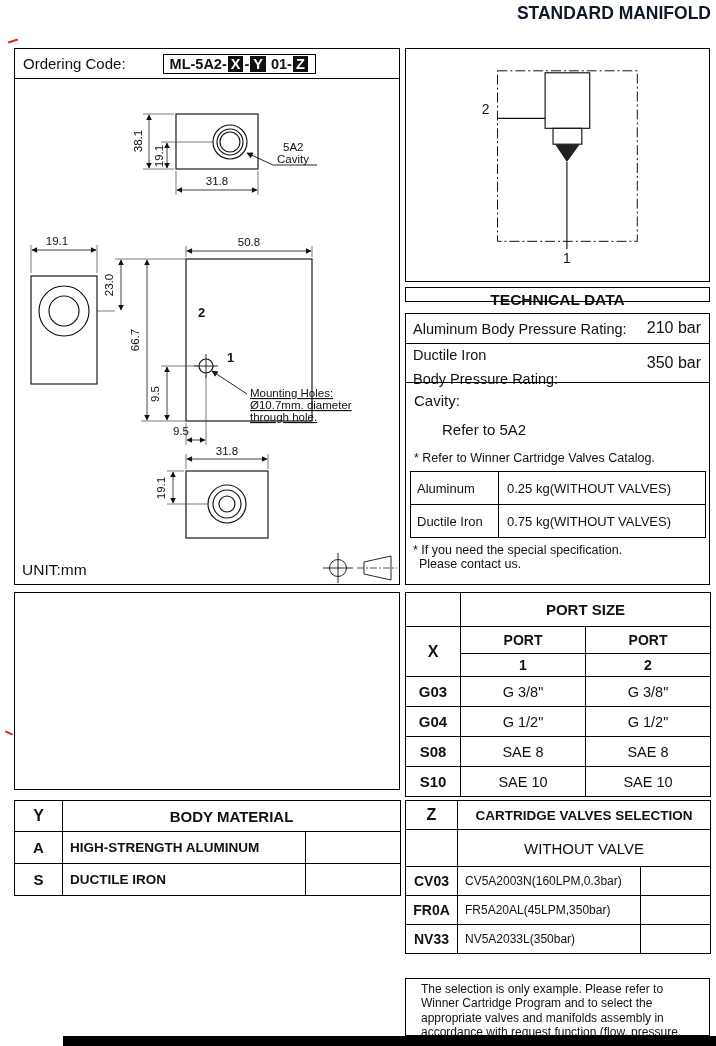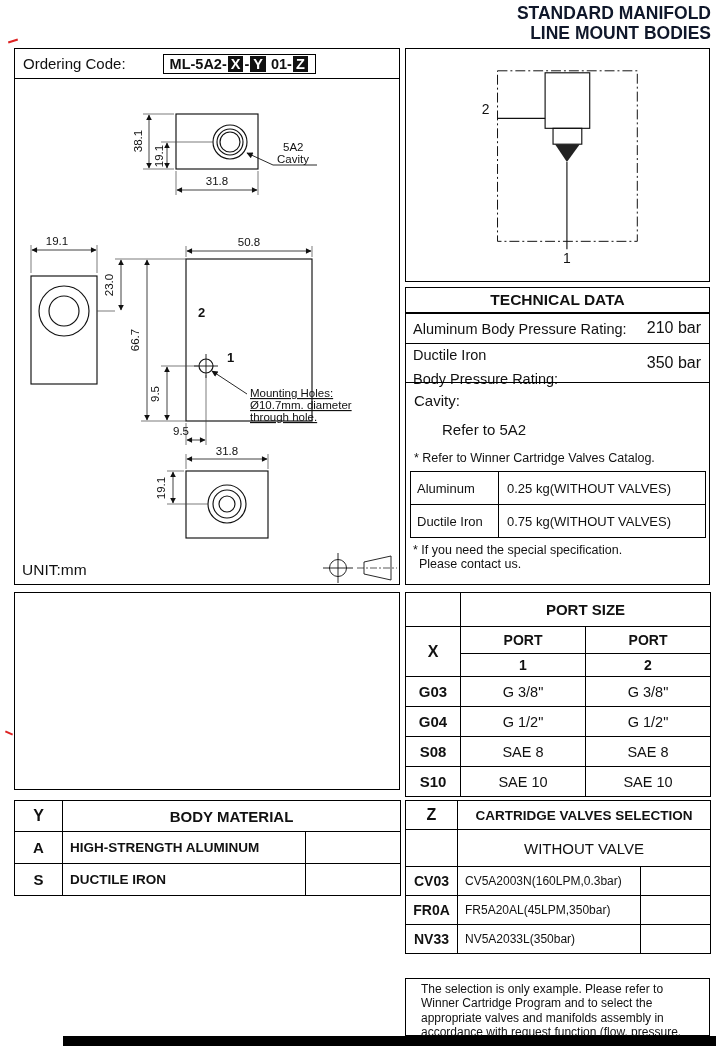--- a/index.html
+++ b/index.html
@@ -30,21 +30,21 @@
   .thin{fill:none;stroke:#111;stroke-width:0.9;}
   .dt{font-size:11.5px;fill:#111;}
   .u{text-decoration:underline;}
   .pt{font-size:13px;font-weight:bold;fill:#111;}
   .sch{font-size:14px;fill:#111;}
   .dashdot{fill:none;stroke:#111;stroke-width:1;stroke-dasharray:10 3 2 3;}
   .cline{fill:none;stroke:#111;stroke-width:0.7;stroke-dasharray:7 2 2 2;}
 
   
   .schematic-box{left:405px;top:48px;width:305px;height:234px;}
-  .td-header{left:405px;top:287px;width:305px;height:26px;font-weight:bold;
+  .td-header{left:405px;top:287px;width:305px;height:15px;font-weight:bold;
              font-size:15.5px;text-align:center;line-height:24px;}
   .td-body{left:405px;top:313px;width:305px;height:272px;}
   .td-body > div{position:absolute;}
   .alu-label{left:7px;top:7px;font-size:14.5px;}
   .alu-value{right:8px;top:5px;font-size:16px;}
   .hr{left:0;width:100%;border-top:1px solid #000;height:0;}
   .hr1{top:29px;}
   .hr2{top:68px;}
   .iron-l1{left:7px;top:33px;font-size:14.5px;}
   .iron-l2{left:7px;top:49px;font-size:14.5px;margin-top:8px;}
@@ -81,21 +81,20 @@
   .black-bar{left:63px;top:1036px;width:653px;height:10px;background:#000;position:absolute;}
   .red-mark{position:absolute;background:#d22;}
   .red1{left:8px;top:40px;width:10px;height:2px;transform:rotate(-18deg);}
   .red2{left:5px;top:732px;width:8px;height:2px;transform:rotate(24deg);}
 </style>
 </head>
 <body>
 
 <div class="title">
   <div>STANDARD MANIFOLD</div>
-  <div>LINE MOUNT BODIES</div>
 </div>
 
 <div class="red-mark red1"></div>
 <div class="red-mark red2"></div>
 
 <div class="box left-main">
   <div class="ordering-row">
     <span>Ordering Code:</span>
     <span class="code-box"><span>ML-5A2-</span><span class="kbox">X</span><span>-</span><span class="kbox">Y</span><span> 01-</span><span class="kbox">Z</span></span>
   </div>

